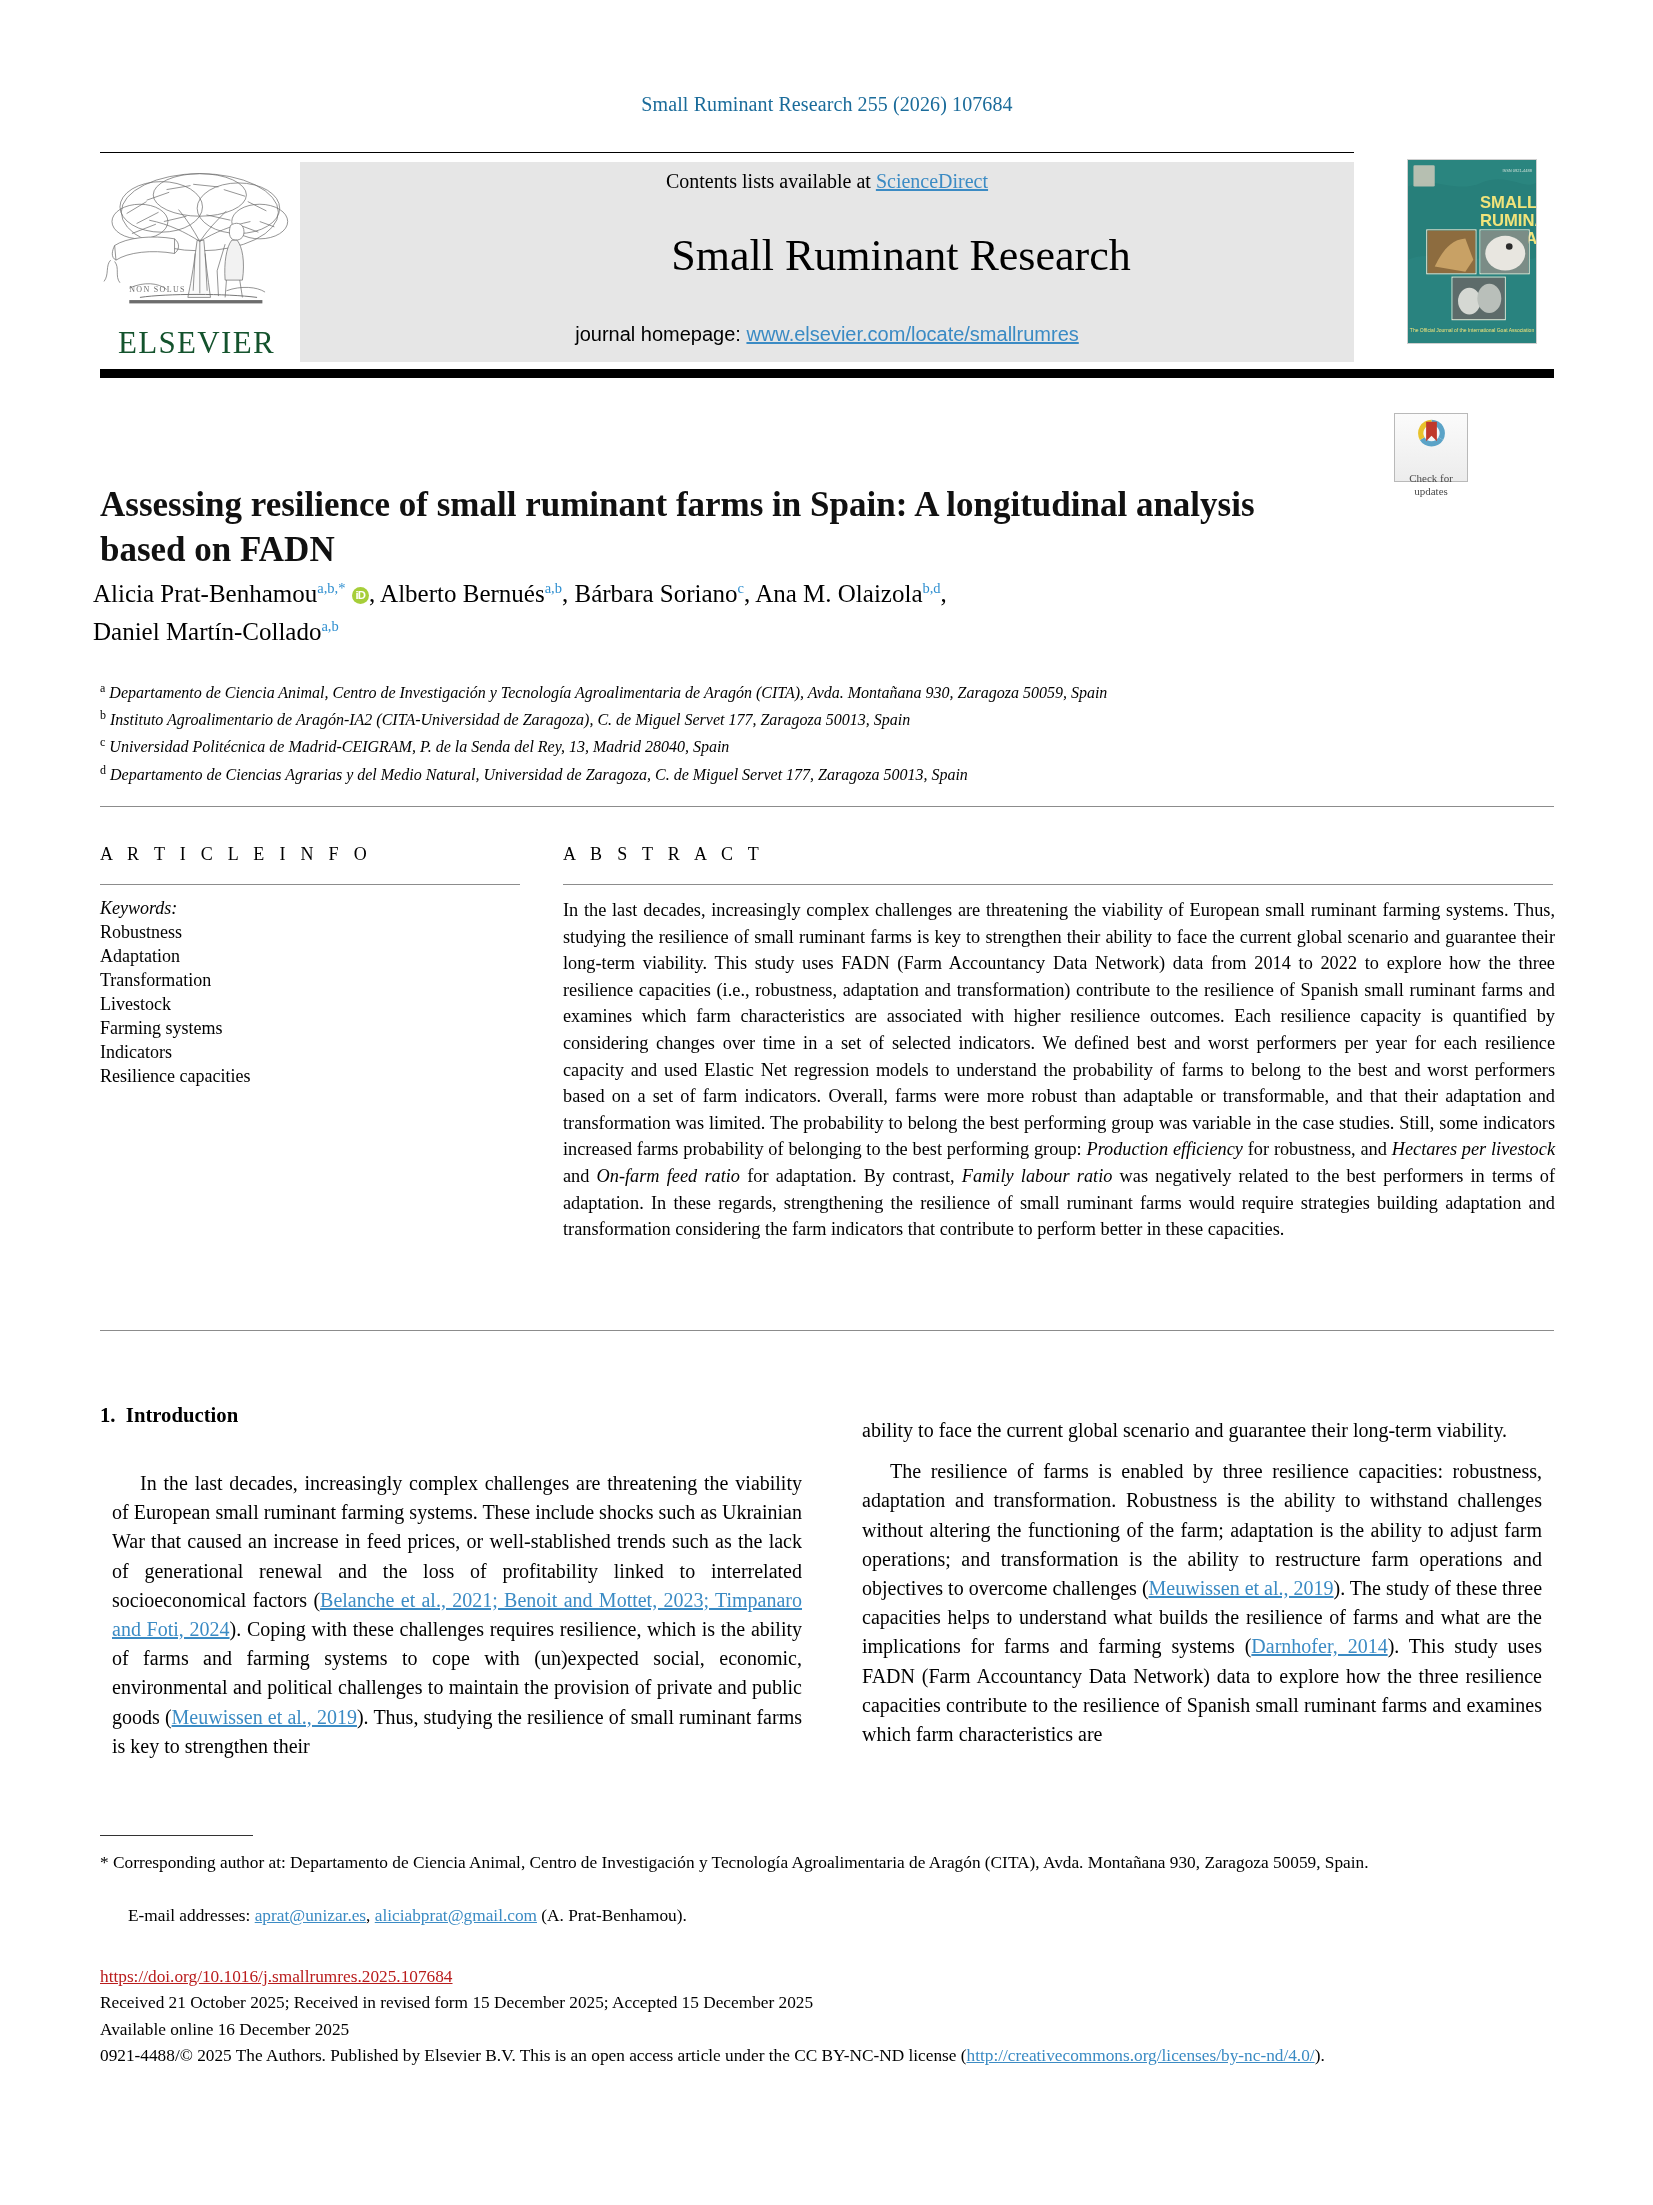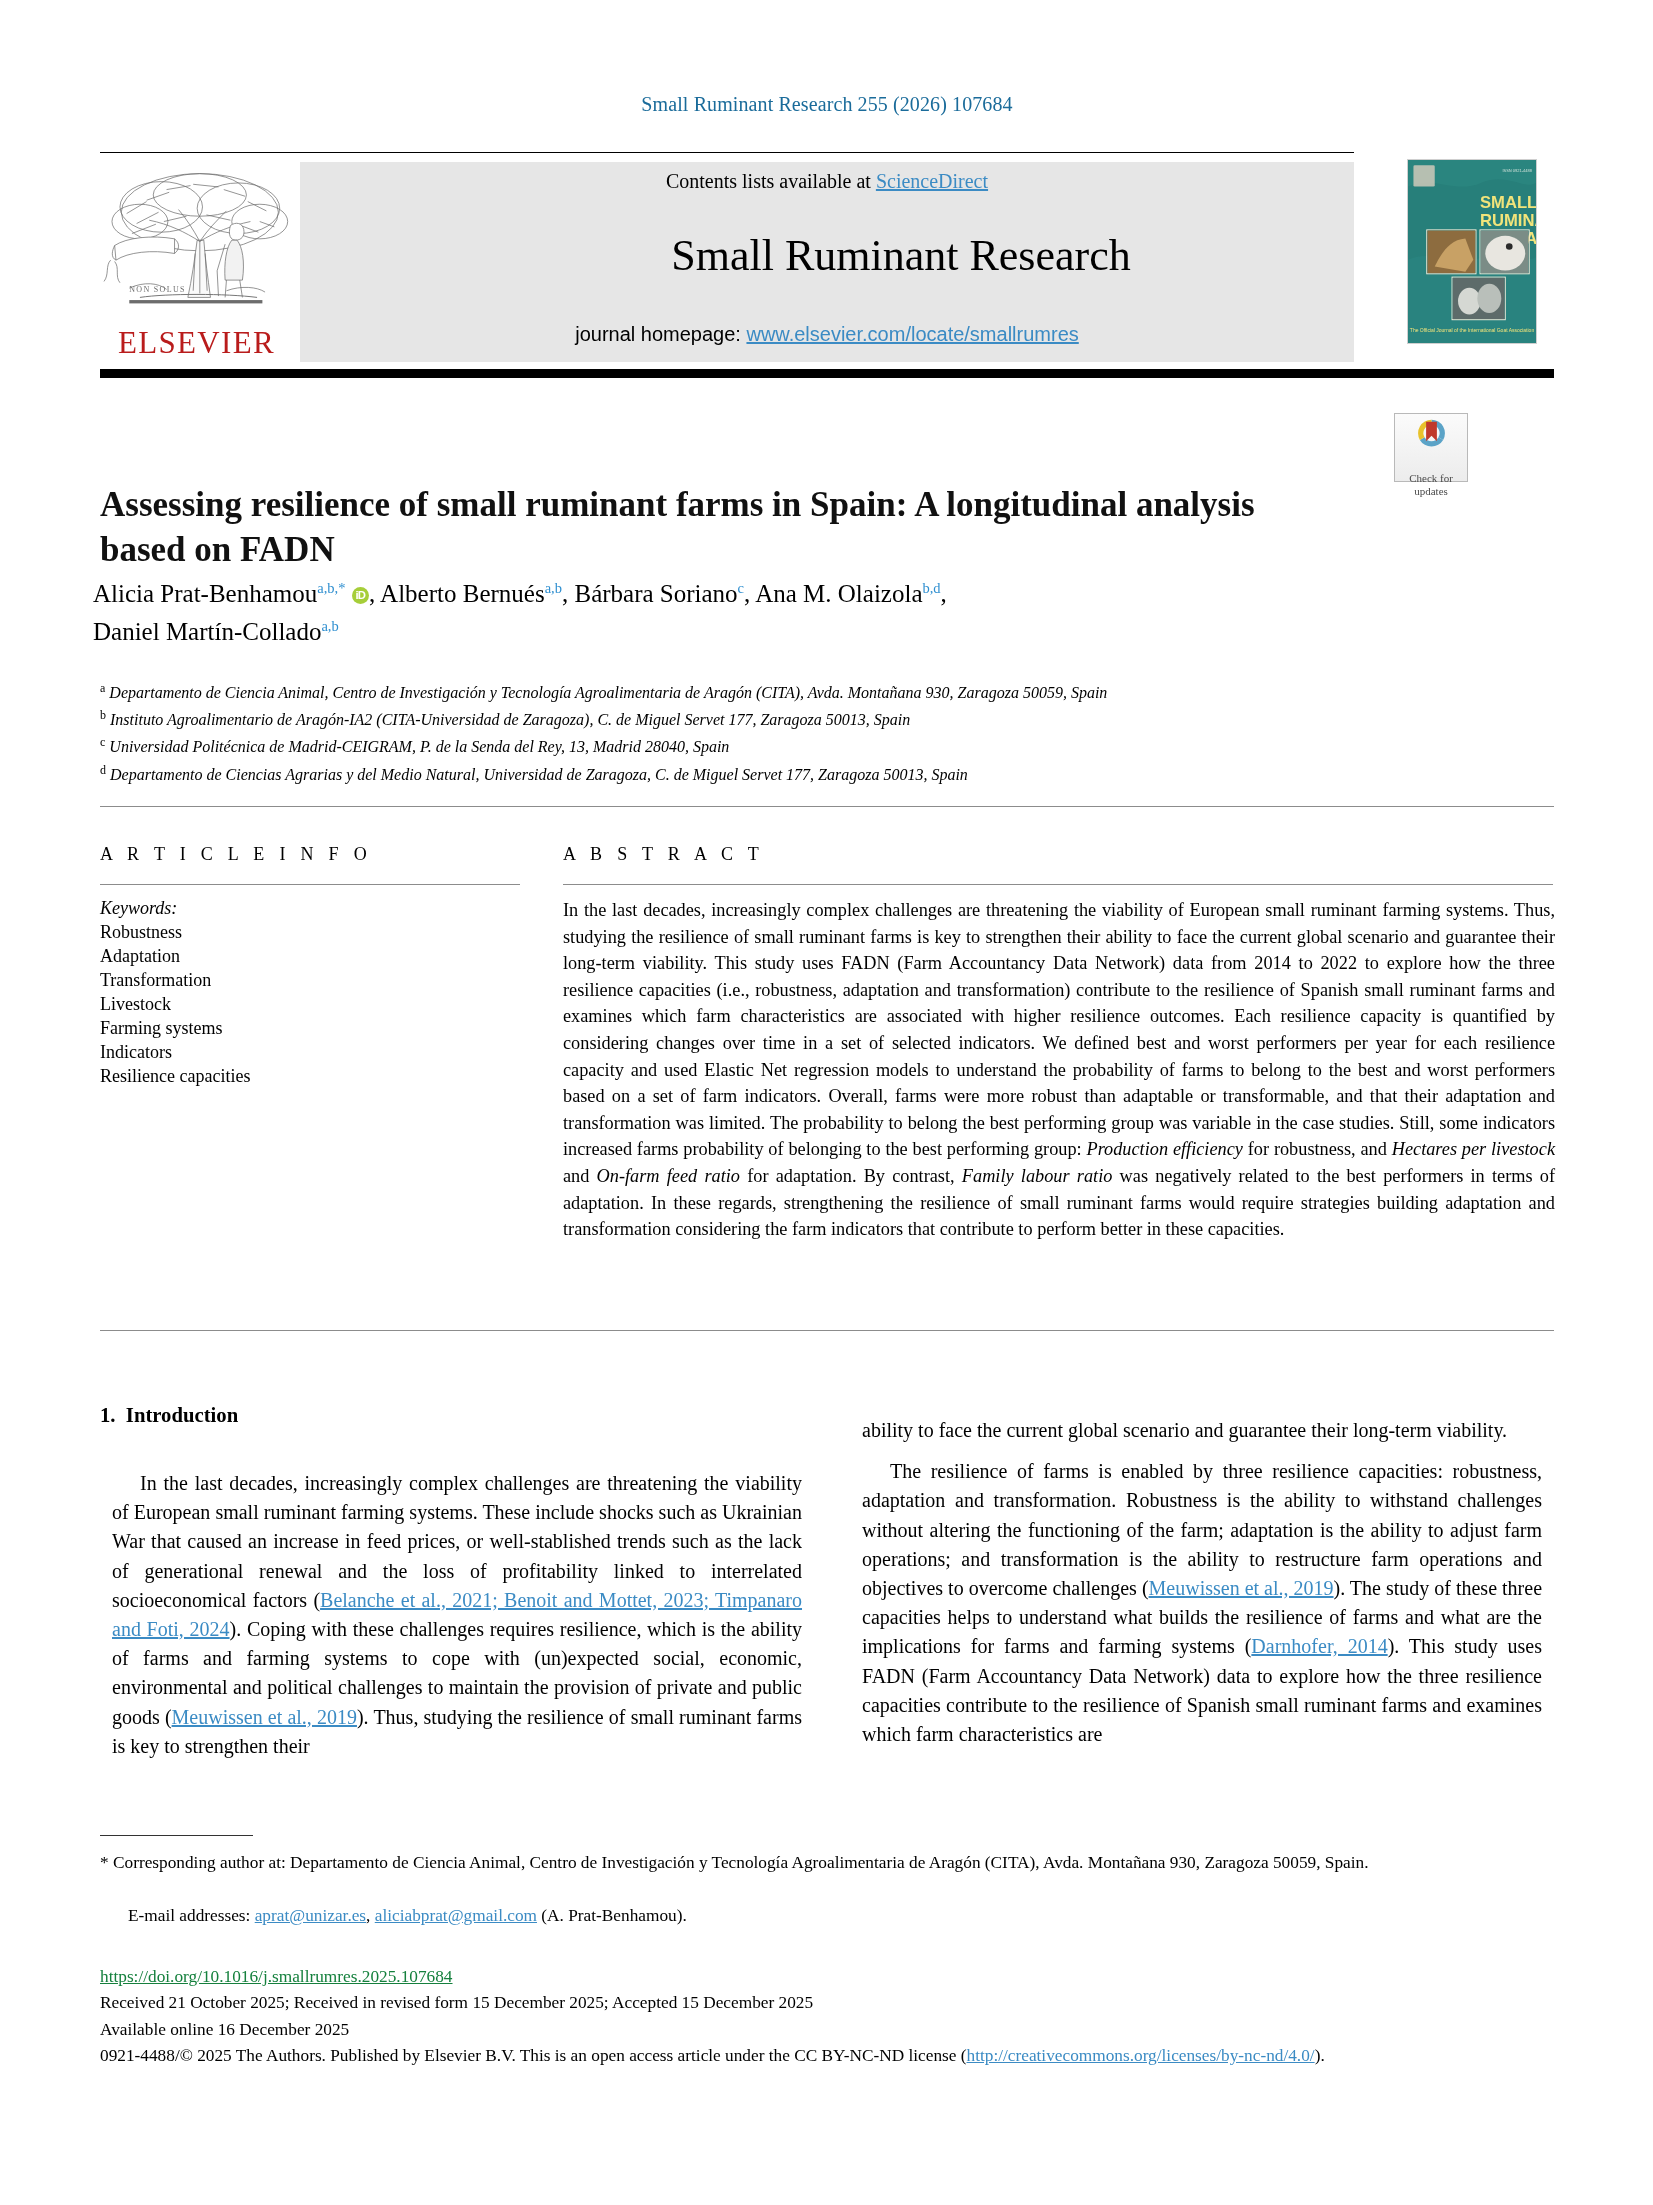--- a/index.html
+++ b/index.html
@@ -49,21 +49,21 @@
   }
   .hdr-logo svg { display:block; }
   .elsevier-word {
     position: absolute;
     left: 103px; top: 325px;
     width: 187px;
     text-align: center;
     font-family: "Liberation Serif", serif;
     font-size: 31px;
     letter-spacing: 1.3px;
-    color: #b91c1c;
+    color: #14532d;
   }
   .hdr-band {
     position: absolute;
     left: 300px; top: 162px;
     width: 1054px; height: 200px;
     background: #e6e6e6;
   }
   .hdr-contents {
     position: absolute;
     left: 300px; top: 170px;
@@ -255,21 +255,21 @@
     line-height: 1.42;
     text-indent: 28px;
   }
   .pubinfo {
     position: absolute;
     left: 100px; top: 1964px;
     width: 1454px;
     font-size: 17.3px;
     line-height: 1.52;
   }
-  .pubinfo .doi { color:#15803d; }
+  .pubinfo .doi { color:#b91c1c; }
   .pubinfo .lic { color:#3b8bc4;text-align:right; }
 </style>
 </head>
 <body>
 
 <div class="page">
 
   <div class="running-head">Small Ruminant Research 255 (2026) 107684</div>
 
   <div class="hdr-rule-top"></div>

